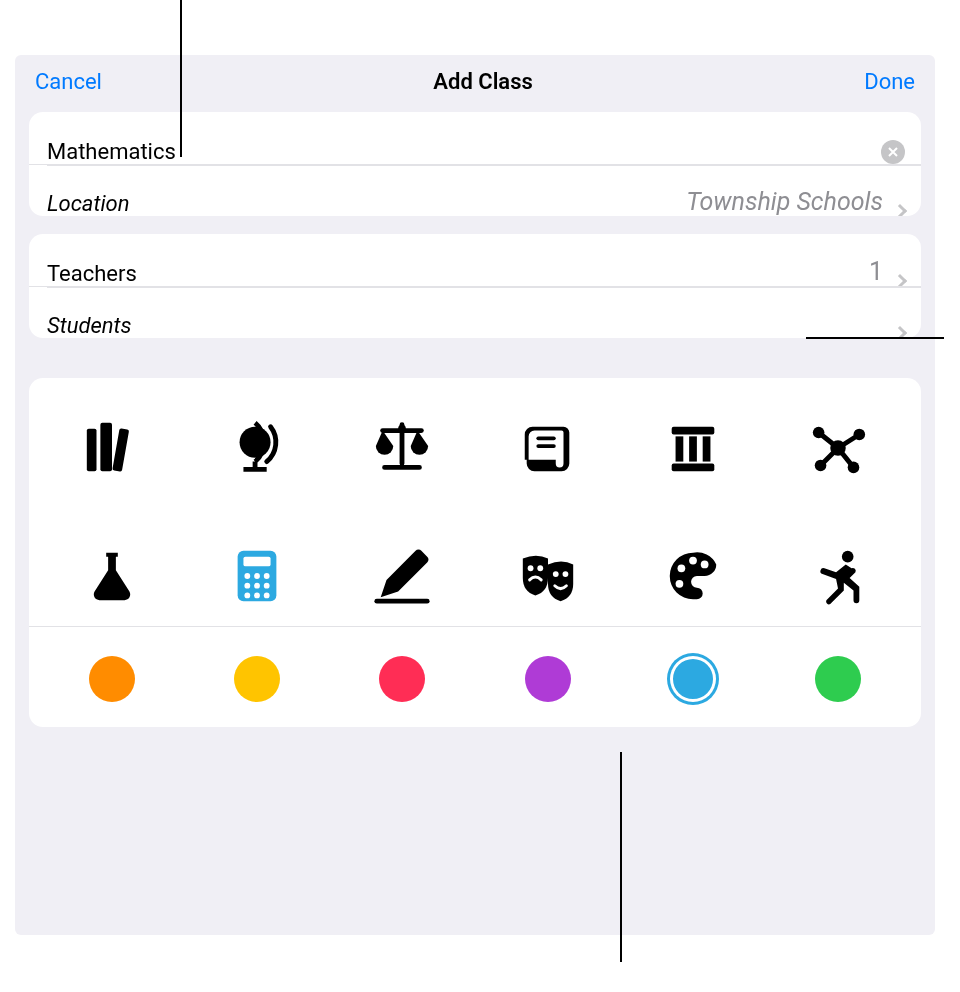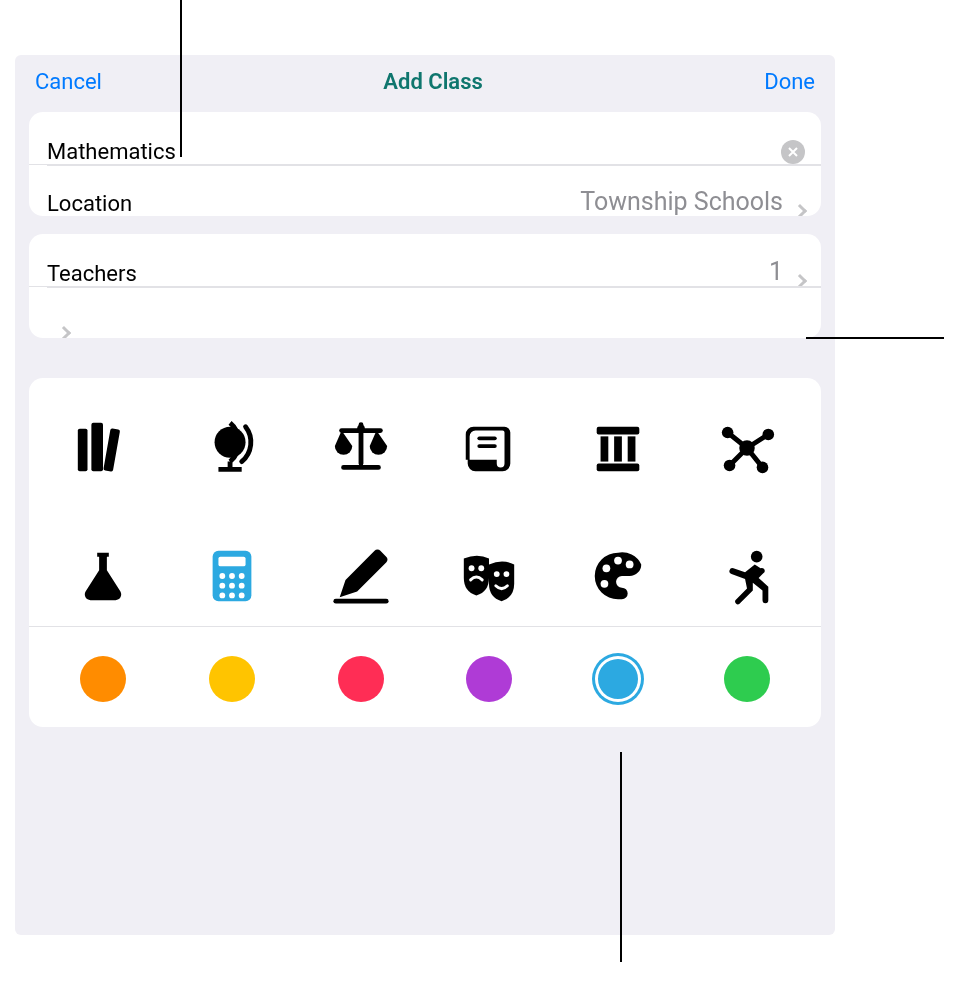--- a/index.html
+++ b/index.html
@@ -11,21 +11,21 @@
   body {
     width: 960px;
     height: 992px;
     background: #fff;
     position: relative;
   }
   .panel {
     position: absolute;
     left: 15px;
     top: 55px;
-    width: 820px;
+    width: 920px;
     height: 880px;
     background: #f0eff5;
     border-radius: 6px;
     overflow: hidden;
   }
   .callout-line {
     position: absolute;
     background: #000;
   }
   .callout-top {
@@ -60,21 +60,21 @@
     color: #007aff;
     font-size: 22px;
     cursor: pointer;
   }
   .nav-done {
     font-weight: 400;
   }
   .nav-title {
     font-size: 22px;
     font-weight: 600;
-    color: #0f766e;
+    color: #000000;
   }
 
   .group {
     margin: 8px 14px 0 14px;
     background: #fff;
     border-radius: 14px;
     overflow: hidden;
   }
   .group.members { margin-top: 18px; }
   .group.picker  { margin-top: 40px; padding-bottom: 20px; }
@@ -84,20 +84,21 @@
     align-items: flex-end;
     min-height: 52px;
     padding: 0 16px 0 18px;
     position: relative;
     font-size: 22px;
     color: #000;
   }
   .row + .row {
     border-top: 1px solid #e2e2e6;
     margin-left: 0;
+    font-style: italic;
   }
   .row .sep-inset {
     position: absolute;
     left: 18px;
     right: 0;
     top: 0;
     height: 1px;
     background: #e2e2e6;
   }
 
@@ -219,20 +220,21 @@
   </div>
 
   <div class="group members">
     <div class="row no-top-sep">
       <span class="row-label">Teachers</span>
       <span class="row-value">1</span>
       <span class="chevron"></span>
     </div>
     <div class="row">
       <span class="sep-inset"></span>
+      <span class="row-label">Students</span>
       <span class="row-value"></span>
       <span class="chevron"></span>
     </div>
   </div>
 
   <div class="group picker">
     <div class="icon-grid" id="icon-grid">
         <div class="icon-cell">
           <svg>
             <use href="#books-icon"></use>

